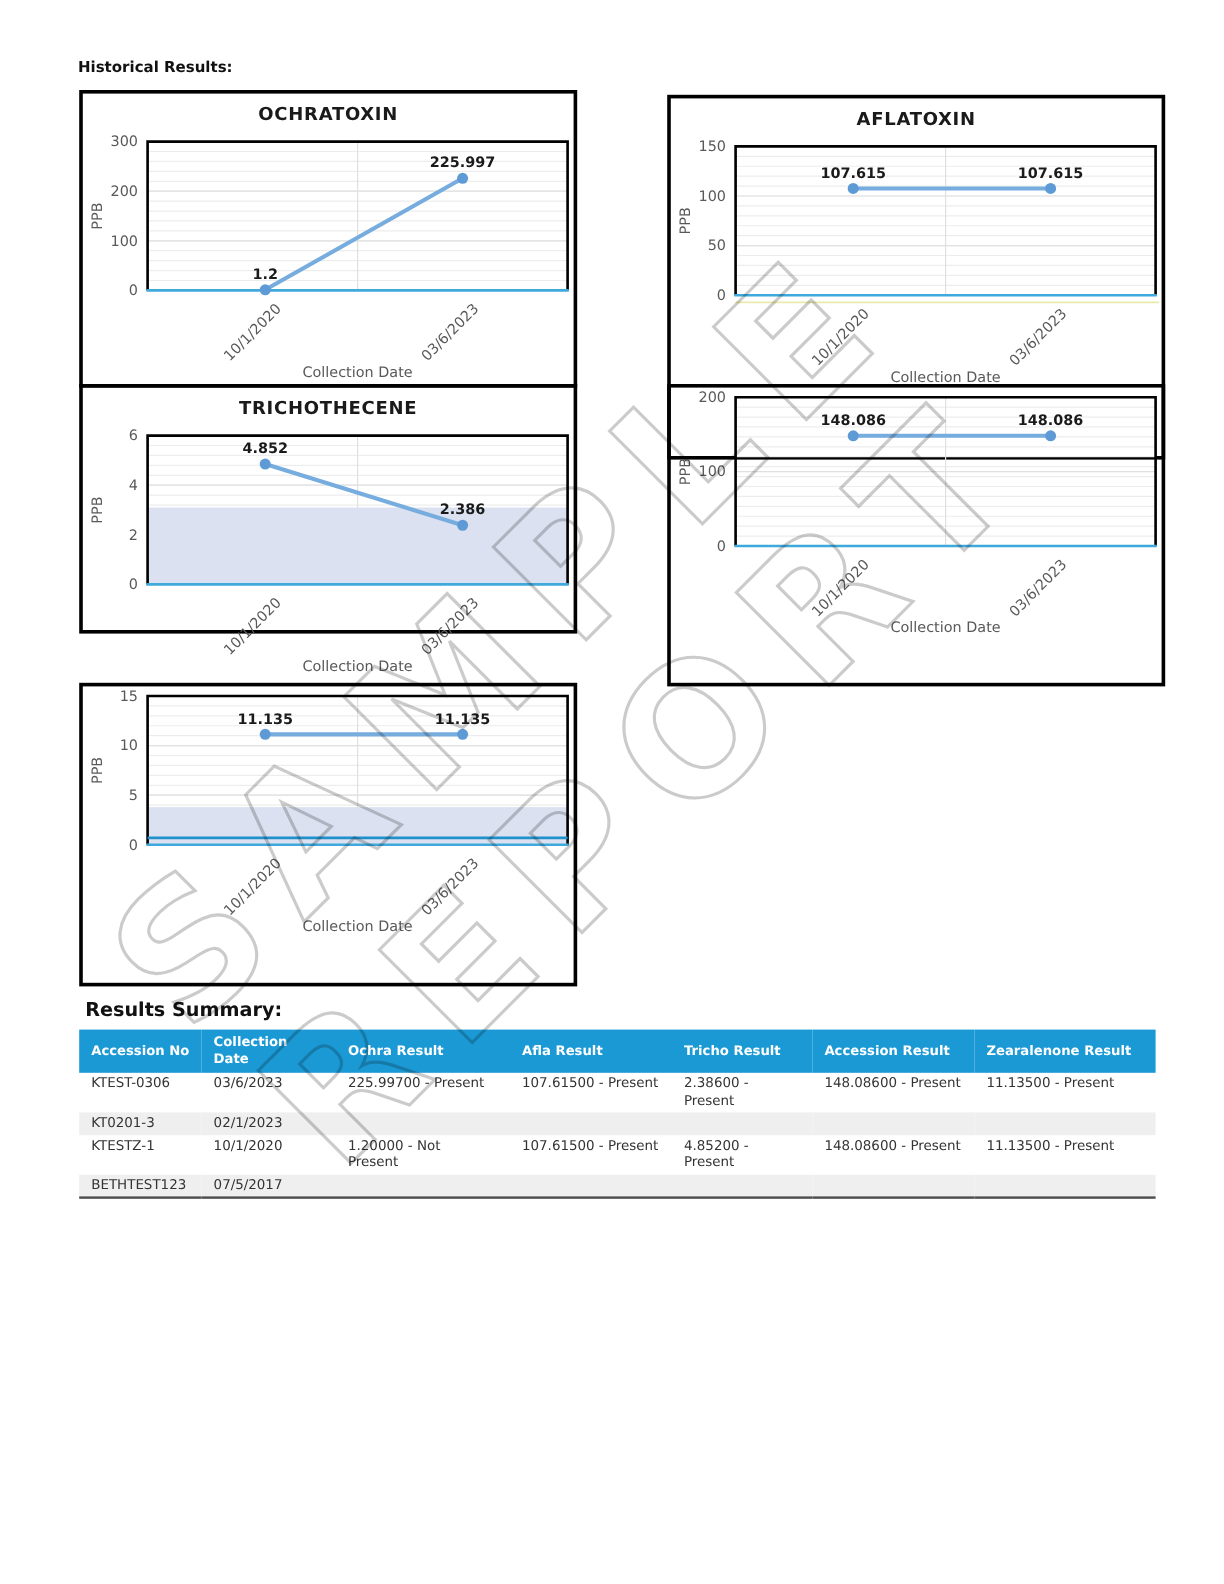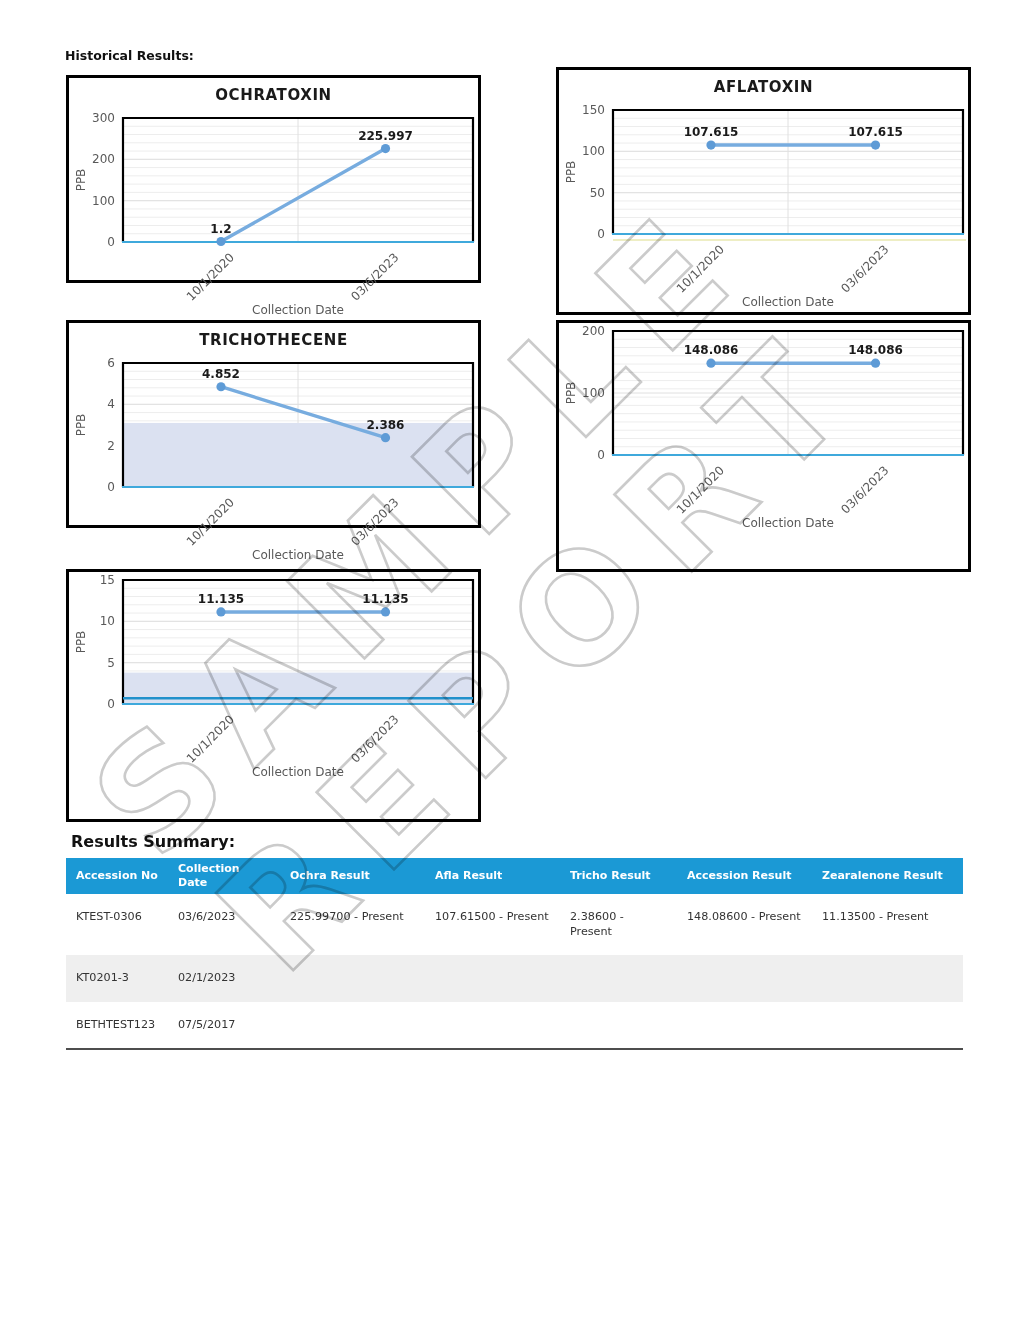--- a/index.html
+++ b/index.html
@@ -10,21 +10,21 @@
   #summary-label{left:71px;top:832px;font-size:16px;}
   .chart-box{position:absolute;width:415px;border:3px solid #000;box-sizing:border-box;background:transparent;}
   .chart-title{padding-top:8px;height:24px;text-align:center;font-size:15px;font-weight:bold;
                letter-spacing:0.6px;color:#1a1a1a;}
   .chart-svg{display:block;}
   
   #summary-table{position:absolute;left:66px;top:858px;width:897px;border-collapse:collapse;
                  border-bottom:2px solid #4d4d4d;table-layout:fixed;}
   #summary-table th{background:#1B99D5;color:#fff;font-size:11px;font-weight:bold;text-align:left;
                     padding:4px 10px;height:28px;vertical-align:middle;line-height:1.25;}
-  #summary-table td{font-size:11.2px;color:#333;padding:16px 10px;vertical-align:top;
+  #summary-table td{font-size:11.2px;color:#333;padding:2px 10px;vertical-align:top;
                     line-height:1.3;white-space:pre-line;}
   #summary-table tbody tr:nth-child(even){background:#efefef;}
   #summary-table col:nth-child(1){width:102px;}
   #summary-table col:nth-child(2){width:112px;}
   #summary-table col:nth-child(3){width:145px;}
   #summary-table col:nth-child(4){width:135px;}
   #summary-table col:nth-child(5){width:117px;}
   #summary-table col:nth-child(6){width:135px;}
   #summary-table col:nth-child(7){width:151px;}
   
@@ -34,21 +34,21 @@
              color:#e9e9e9;-webkit-text-fill-color:transparent;-webkit-text-stroke:2.6px #cbcbcb;
              transform:rotate(-45deg);mix-blend-mode:multiply;pointer-events:none;}
 </style>
 </head>
 <body>
 
 <div class="page">
 
   <div id="historical-label" class="section-label">Historical Results:</div>
 
-  <div class="chart-box" style="left:66px;top:75px;height:208px">
+  <div class="chart-box" style="left:66px;top:75px;height:248px">
     <div class="chart-title">OCHRATOXIN</div>
     <svg class="chart-svg" width="409" height="210" viewBox="0 0 409 210">
         <line x1="54" x2="404" y1="16.266666666666666" y2="16.266666666666666" stroke="#EDEDED" stroke-width="1"></line>
         <line x1="54" x2="404" y1="24.533333333333335" y2="24.533333333333335" stroke="#EDEDED" stroke-width="1"></line>
         <line x1="54" x2="404" y1="32.8" y2="32.8" stroke="#EDEDED" stroke-width="1"></line>
         <line x1="54" x2="404" y1="41.06666666666667" y2="41.06666666666667" stroke="#EDEDED" stroke-width="1"></line>
         <line x1="54" x2="404" y1="49.333333333333336" y2="49.333333333333336" stroke="#EDEDED" stroke-width="1"></line>
         <line x1="54" x2="404" y1="57.6" y2="57.6" stroke="#EDEDED" stroke-width="1"></line>
         <line x1="54" x2="404" y1="65.86666666666667" y2="65.86666666666667" stroke="#EDEDED" stroke-width="1"></line>
         <line x1="54" x2="404" y1="74.13333333333334" y2="74.13333333333334" stroke="#EDEDED" stroke-width="1"></line>
@@ -72,21 +72,21 @@
         <text x="46" y="94.66666666666667" text-anchor="end" font-size="12" fill="#595959" font-family="&quot;DejaVu Sans&quot;,&quot;Liberation Sans&quot;,sans-serif">100</text>
         <text x="46" y="53.33333333333334" text-anchor="end" font-size="12" fill="#595959" font-family="&quot;DejaVu Sans&quot;,&quot;Liberation Sans&quot;,sans-serif">200</text>
         <text x="46" y="12" text-anchor="end" font-size="12" fill="#595959" font-family="&quot;DejaVu Sans&quot;,&quot;Liberation Sans&quot;,sans-serif">300</text>
         <text x="16" y="70" text-anchor="middle" font-size="12" fill="#595959" font-family="&quot;DejaVu Sans&quot;,&quot;Liberation Sans&quot;,sans-serif" transform="rotate(-90 16 70)">PPB</text>
         <text x="166" y="148" text-anchor="end" font-size="12" fill="#595959" font-family="&quot;DejaVu Sans&quot;,&quot;Liberation Sans&quot;,sans-serif" transform="rotate(-45 166 148)">10/1/2020</text>
         <text x="330.5" y="148" text-anchor="end" font-size="12" fill="#595959" font-family="&quot;DejaVu Sans&quot;,&quot;Liberation Sans&quot;,sans-serif" transform="rotate(-45 330.5 148)">03/6/2023</text>
         <text x="229" y="204" text-anchor="middle" font-size="12" fill="#595959" font-family="&quot;DejaVu Sans&quot;,&quot;Liberation Sans&quot;,sans-serif">Collection Date</text>
       </svg>
   </div>
 
-  <div class="chart-box" style="left:556px;top:67px;height:248px">
+  <div class="chart-box" style="left:556px;top:79px;height:304px">
     <div class="chart-title">AFLATOXIN</div>
     <svg class="chart-svg" width="409" height="210" viewBox="0 0 409 210">
         <line x1="54" x2="404" y1="16.266666666666666" y2="16.266666666666666" stroke="#EDEDED" stroke-width="1"></line>
         <line x1="54" x2="404" y1="24.533333333333335" y2="24.533333333333335" stroke="#EDEDED" stroke-width="1"></line>
         <line x1="54" x2="404" y1="32.8" y2="32.8" stroke="#EDEDED" stroke-width="1"></line>
         <line x1="54" x2="404" y1="41.06666666666667" y2="41.06666666666667" stroke="#EDEDED" stroke-width="1"></line>
         <line x1="54" x2="404" y1="49.333333333333336" y2="49.333333333333336" stroke="#EDEDED" stroke-width="1"></line>
         <line x1="54" x2="404" y1="57.6" y2="57.6" stroke="#EDEDED" stroke-width="1"></line>
         <line x1="54" x2="404" y1="65.86666666666667" y2="65.86666666666667" stroke="#EDEDED" stroke-width="1"></line>
         <line x1="54" x2="404" y1="74.13333333333334" y2="74.13333333333334" stroke="#EDEDED" stroke-width="1"></line>
@@ -267,20 +267,30 @@
         <tr>
           <td>KT0201-3</td>
           <td>02/1/2023</td>
           <td></td>
           <td></td>
           <td></td>
           <td></td>
           <td></td>
         </tr>
         <tr>
+          <td>KTESTZ-1</td>
+          <td>10/1/2020</td>
+          <td>1.20000 - Not
+Present</td>
+          <td>107.61500 - Present</td>
+          <td>4.85200 - Present</td>
+          <td>148.08600 - Present</td>
+          <td>11.13500 - Present</td>
+        </tr>
+        <tr>
           <td>BETHTEST123</td>
           <td>07/5/2017</td>
           <td></td>
           <td></td>
           <td></td>
           <td></td>
           <td></td>
         </tr>
       </tbody>
   </table>

